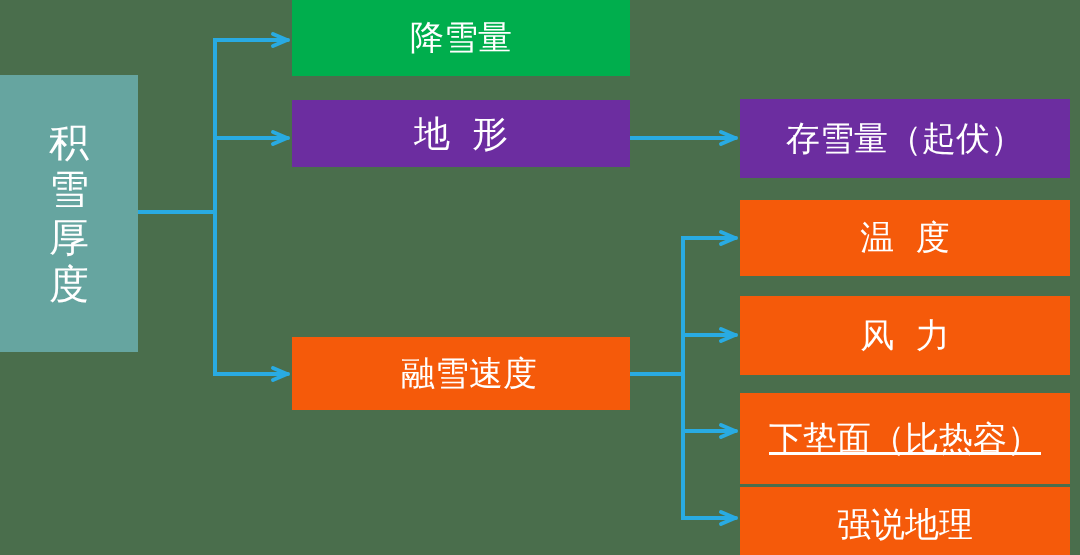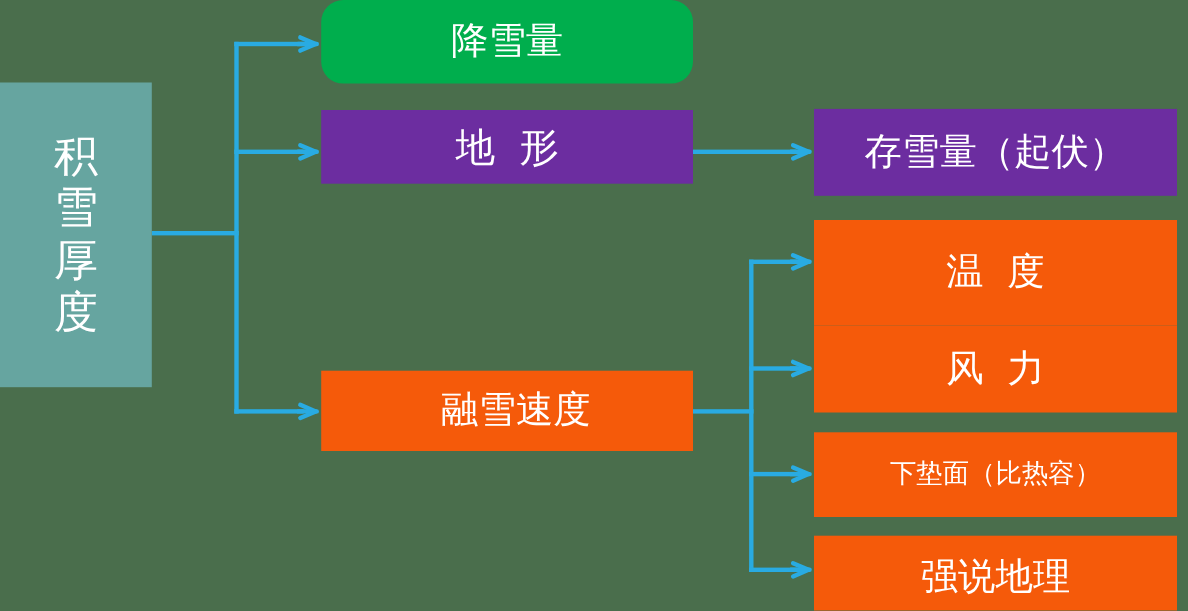--- a/index.html
+++ b/index.html
@@ -53,21 +53,20 @@
   }
 
   
   .node-snowfall {
     left: 292px;
     top: 0px;
     width: 338px;
     height: 76px;
     background: #00ae4d;
     font-size: 34px;
-    border-radius: 20px;
   }
   .node-terrain {
     left: 292px;
     top: 100px;
     width: 338px;
     height: 67px;
     background: #6c2da0;
     font-size: 36px;
     letter-spacing: 6px;
     text-indent: 6px;
@@ -88,43 +87,44 @@
     top: 99px;
     width: 330px;
     height: 79px;
     background: #6c2da0;
     font-size: 34px;
   }
   .node-temp {
     left: 740px;
     top: 200px;
     width: 330px;
-    height: 96px;
+    height: 76px;
     background: #f55a0a;
     font-size: 34px;
     letter-spacing: 6px;
     text-indent: 6px;
   }
   .node-wind {
     left: 740px;
     top: 296px;
     width: 330px;
     height: 79px;
     background: #f55a0a;
     font-size: 34px;
     letter-spacing: 6px;
     text-indent: 6px;
   }
   .node-surface {
     left: 740px;
     top: 393px;
     width: 330px;
-    height: 77px;
-    background: #f55a0a;
-    font-size: 24px;
+    height: 91px;
+    background: #f55a0a;
+    font-size: 34px;
+    text-decoration: underline;
   }
   .node-human {
     left: 740px;
     top: 487px;
     width: 330px;
     height: 76px;
     background: #f55a0a;
     font-size: 34px;
   }
 

